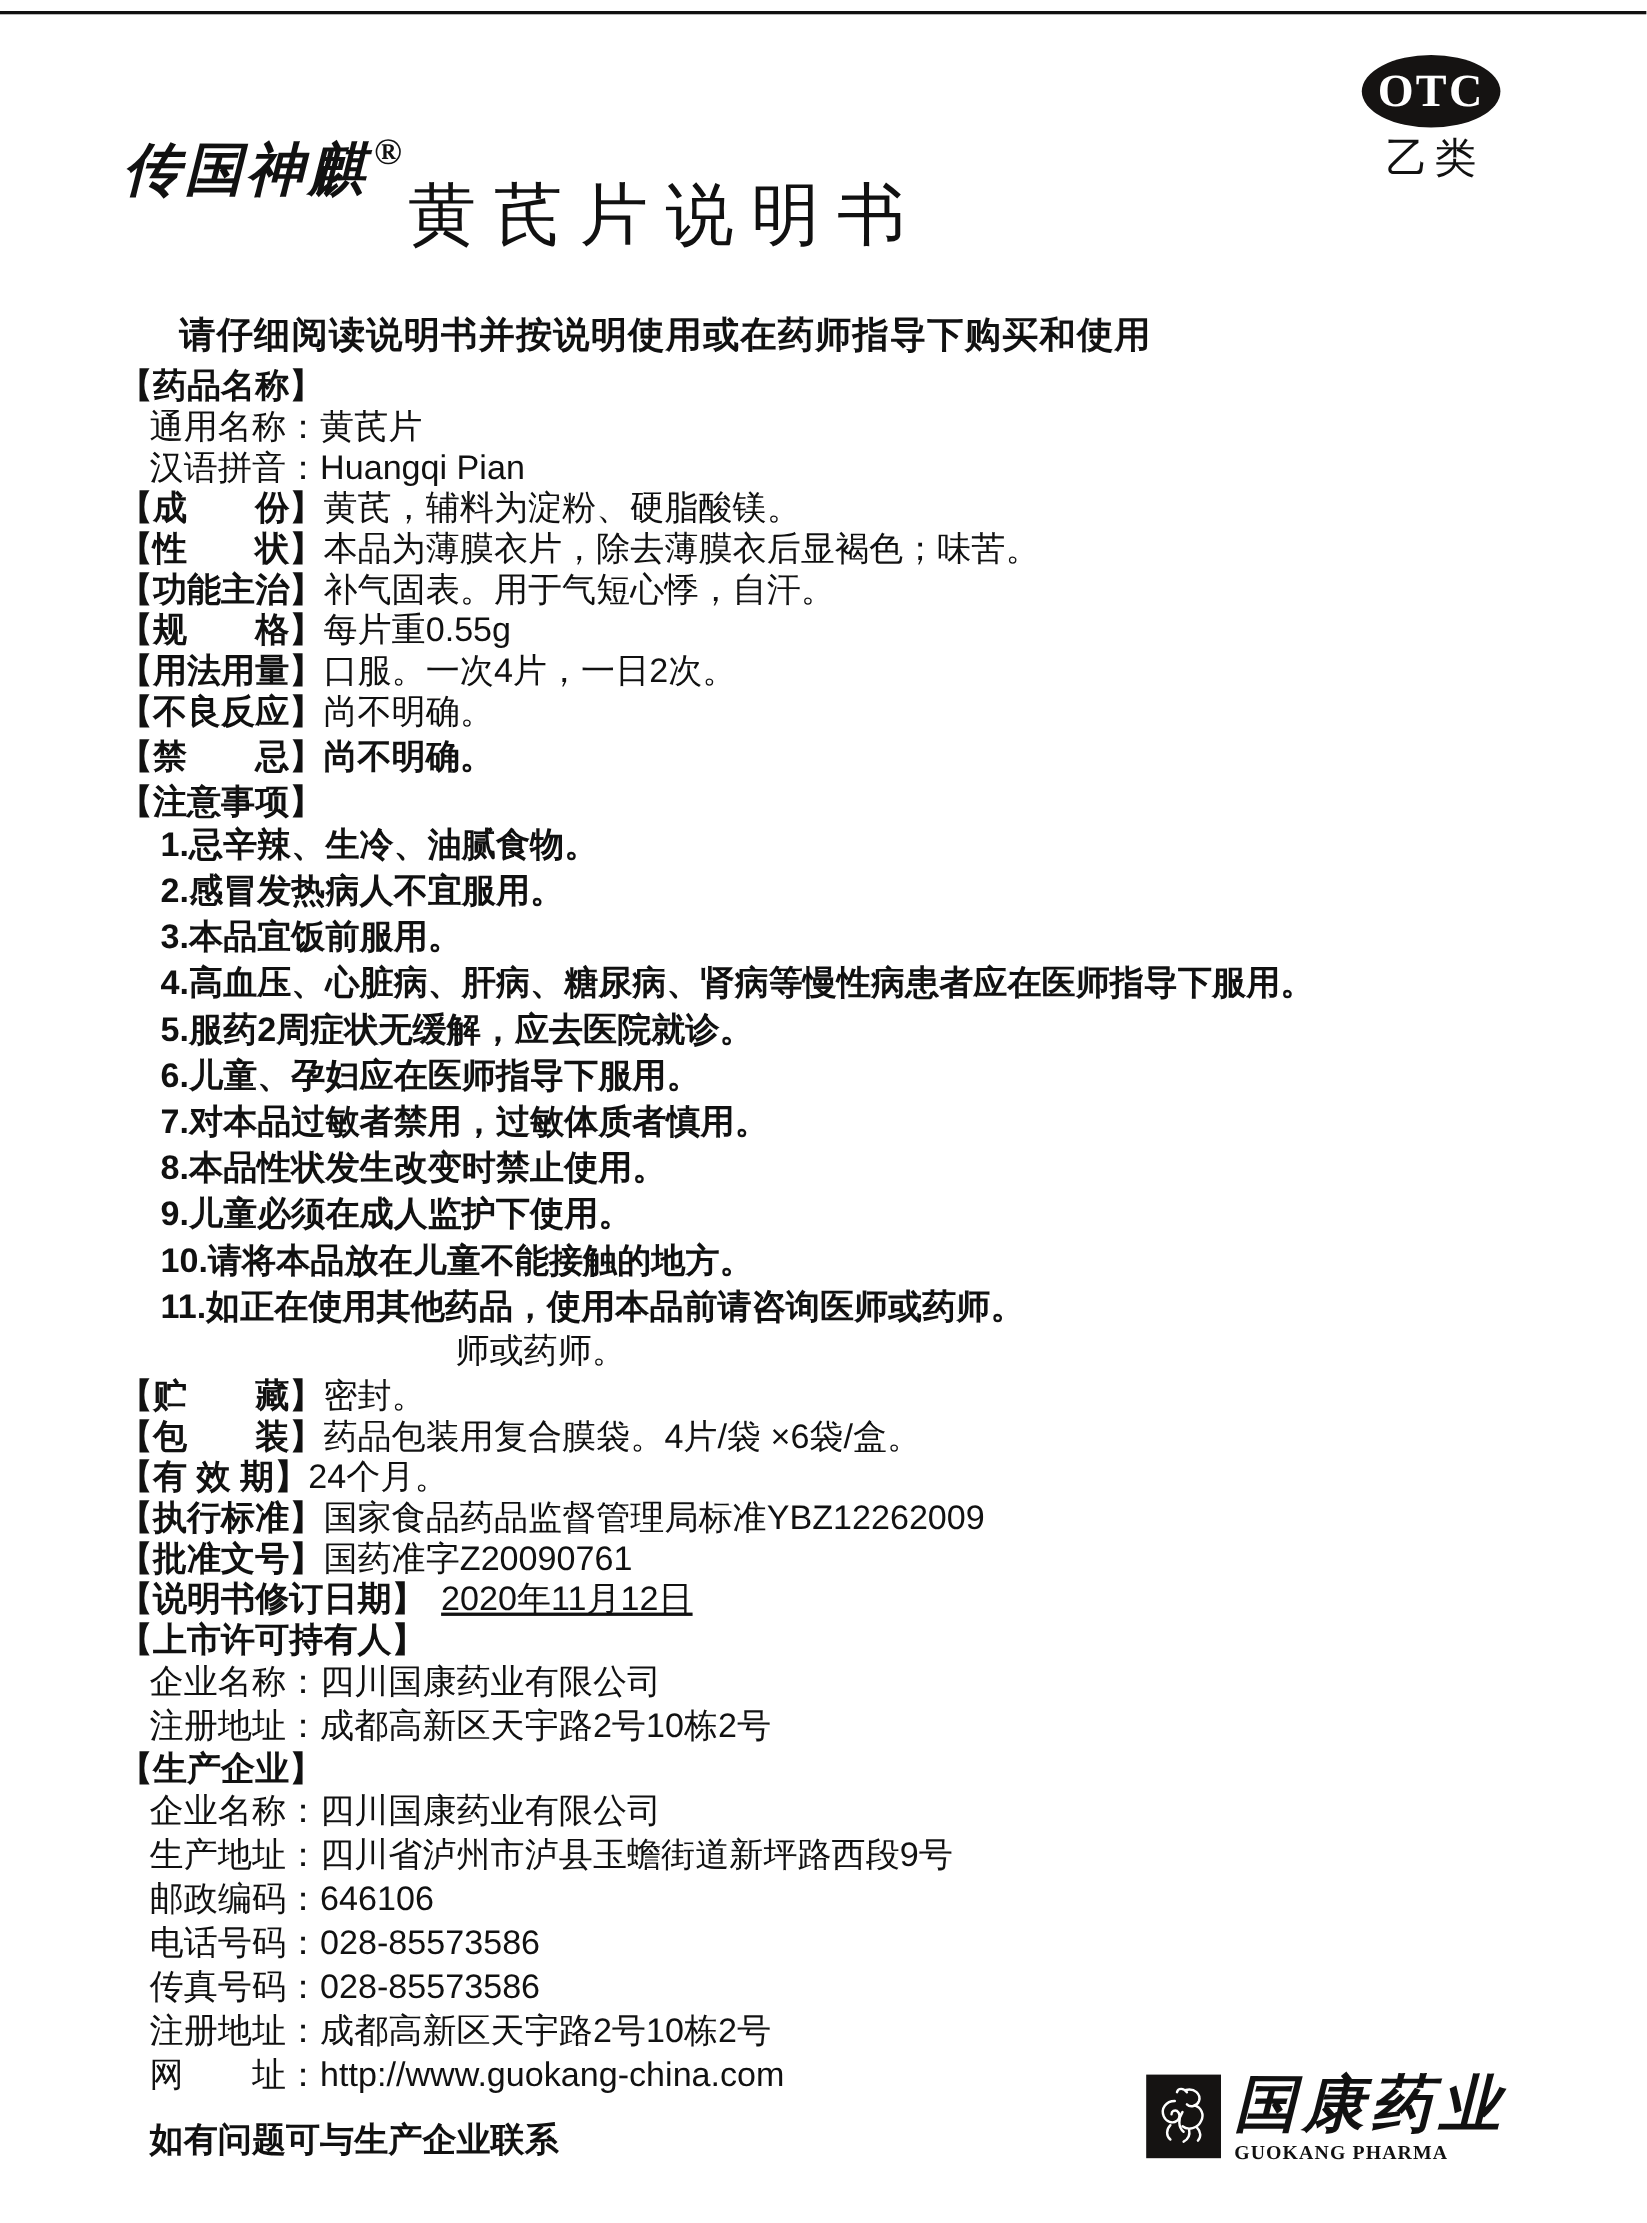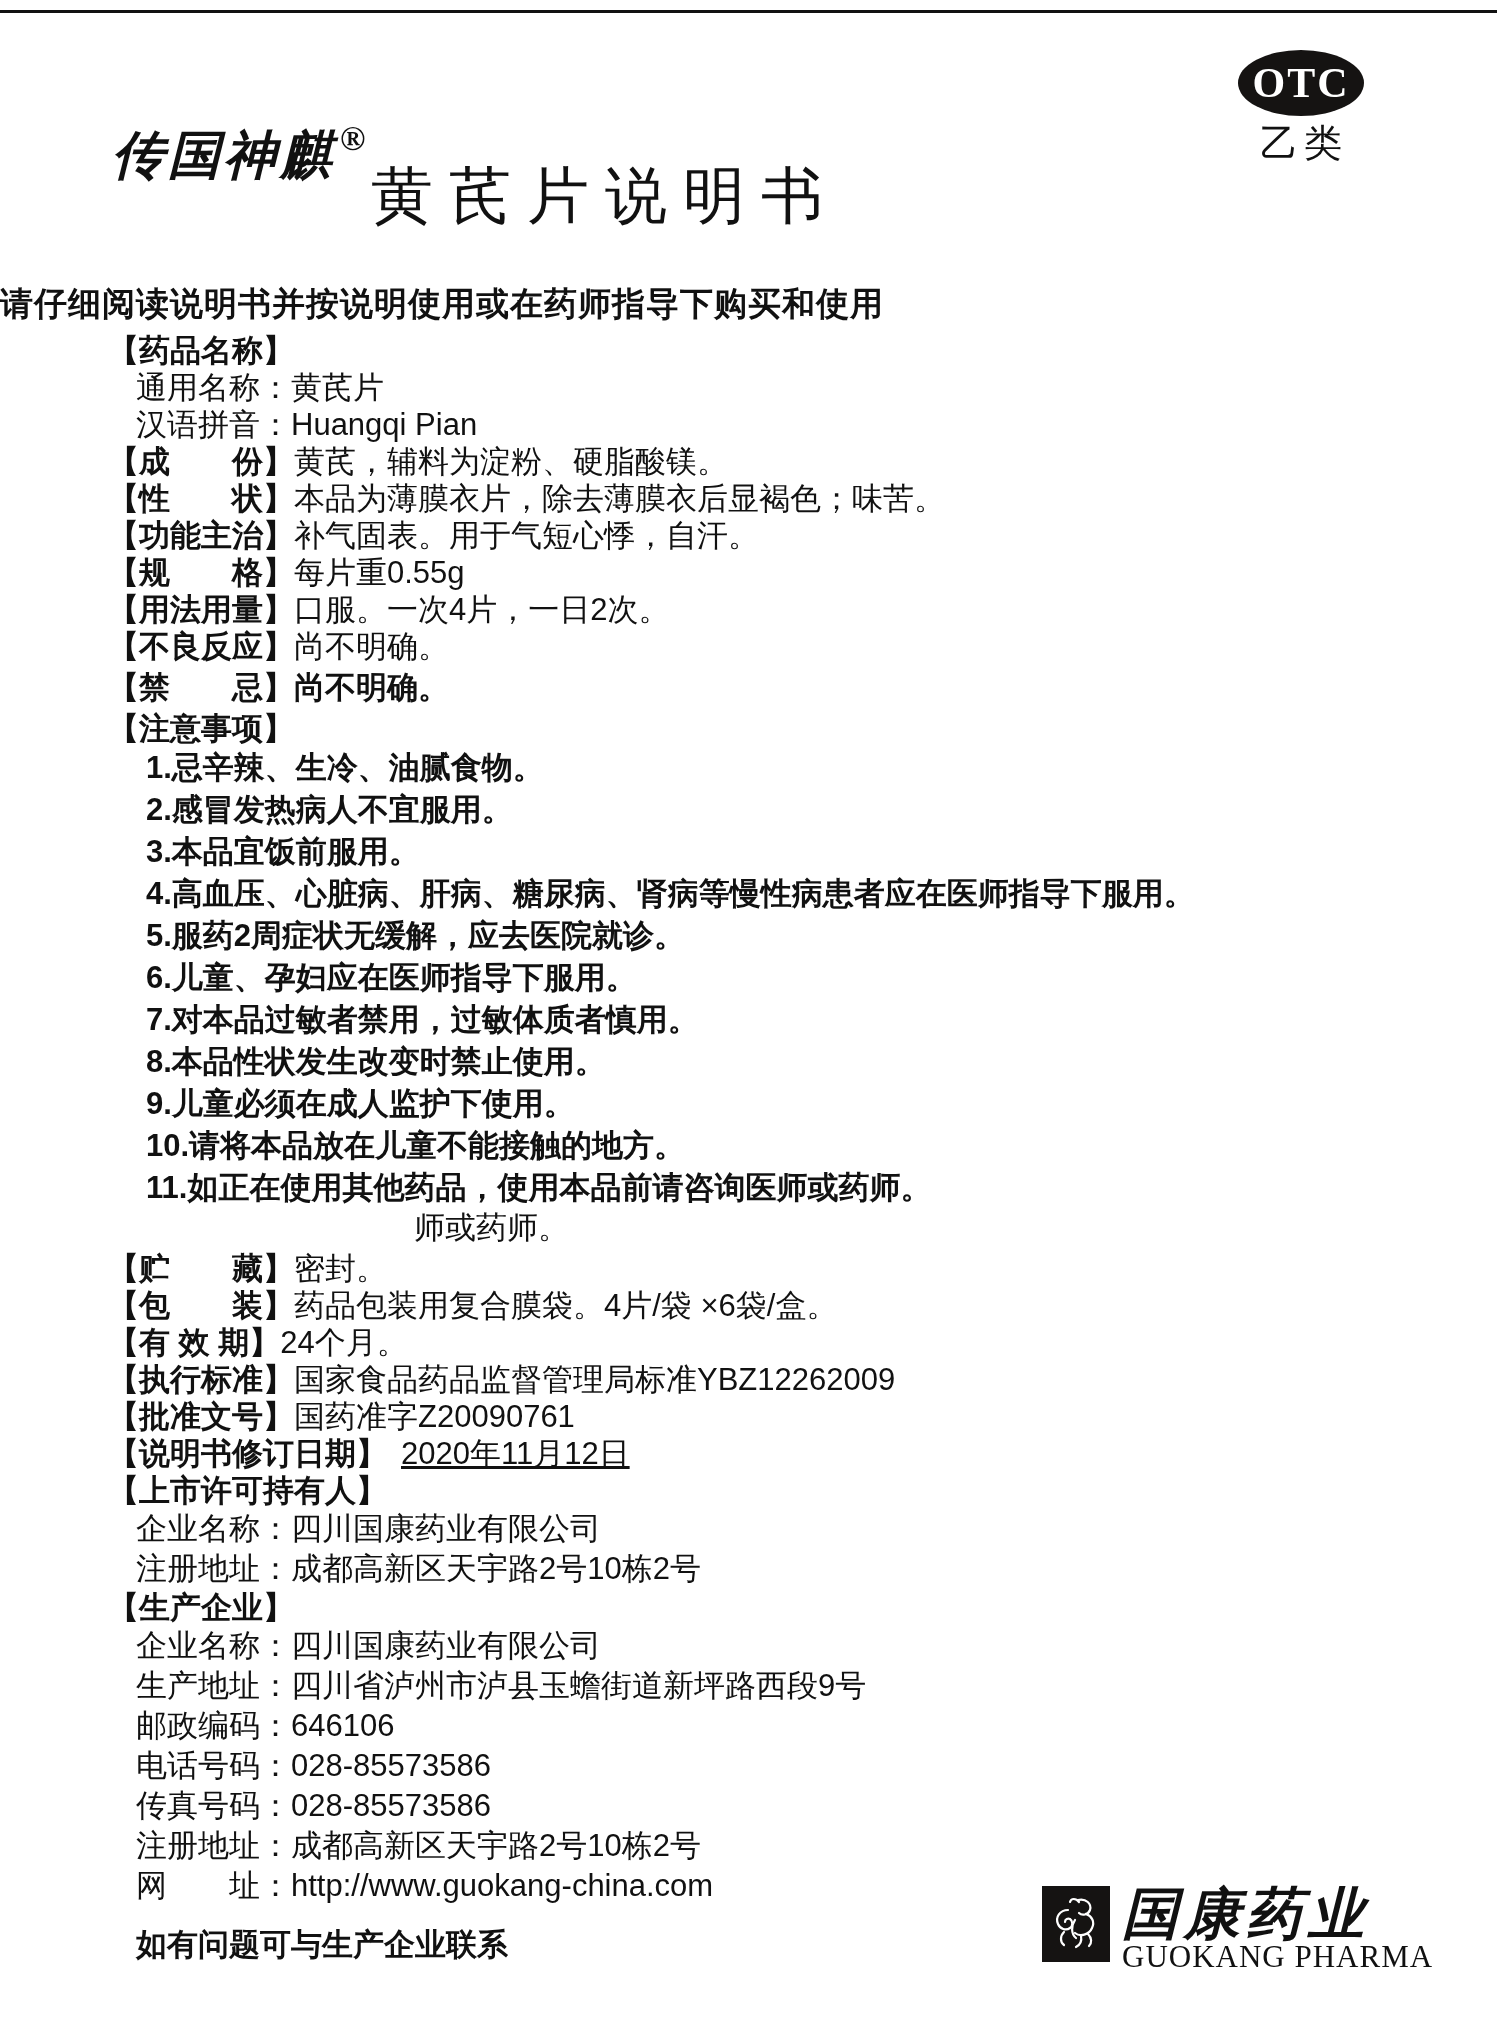--- a/index.html
+++ b/index.html
@@ -39,21 +39,21 @@
     font-size:38px;letter-spacing:6px;white-space:nowrap;
   }
   .doc-title{
     position:absolute;left:0;top:162px;width:1210px;
     text-align:center;
     font-size:62px;font-weight:400;letter-spacing:16px;
     white-space:nowrap;line-height:1.1;
   }
   .doc-subtitle{
     position:absolute;left:0;top:282px;width:1210px;
-    text-align:left;
+    text-align:center;
     font-size:33px;font-weight:800;letter-spacing:1px;
     white-space:nowrap;
   }
   
   .content{
     position:absolute;left:108px;top:332px;right:36px;
     font-size:31px;line-height:37px;
   }
   .line{white-space:nowrap;}
   .label{font-weight:800;}
@@ -80,21 +80,21 @@
   }
   .logo-texts{margin-left:12px;}
   .logo-cn{
     font-size:56px;font-weight:800;letter-spacing:6px;
     line-height:56px;white-space:nowrap;
     font-family:"Liberation Serif", serif;
     font-style:italic;
   }
   .logo-en{
     font-family:"Liberation Serif", serif;
-    font-weight:400;font-size:31px;letter-spacing:1px;
+    font-weight:700;font-size:18px;letter-spacing:1px;
     line-height:30px;white-space:nowrap;
   }
 </style>
 </head>
 <body>
 
 <div class="page">
 
   <div class="top-rule"></div>
 

